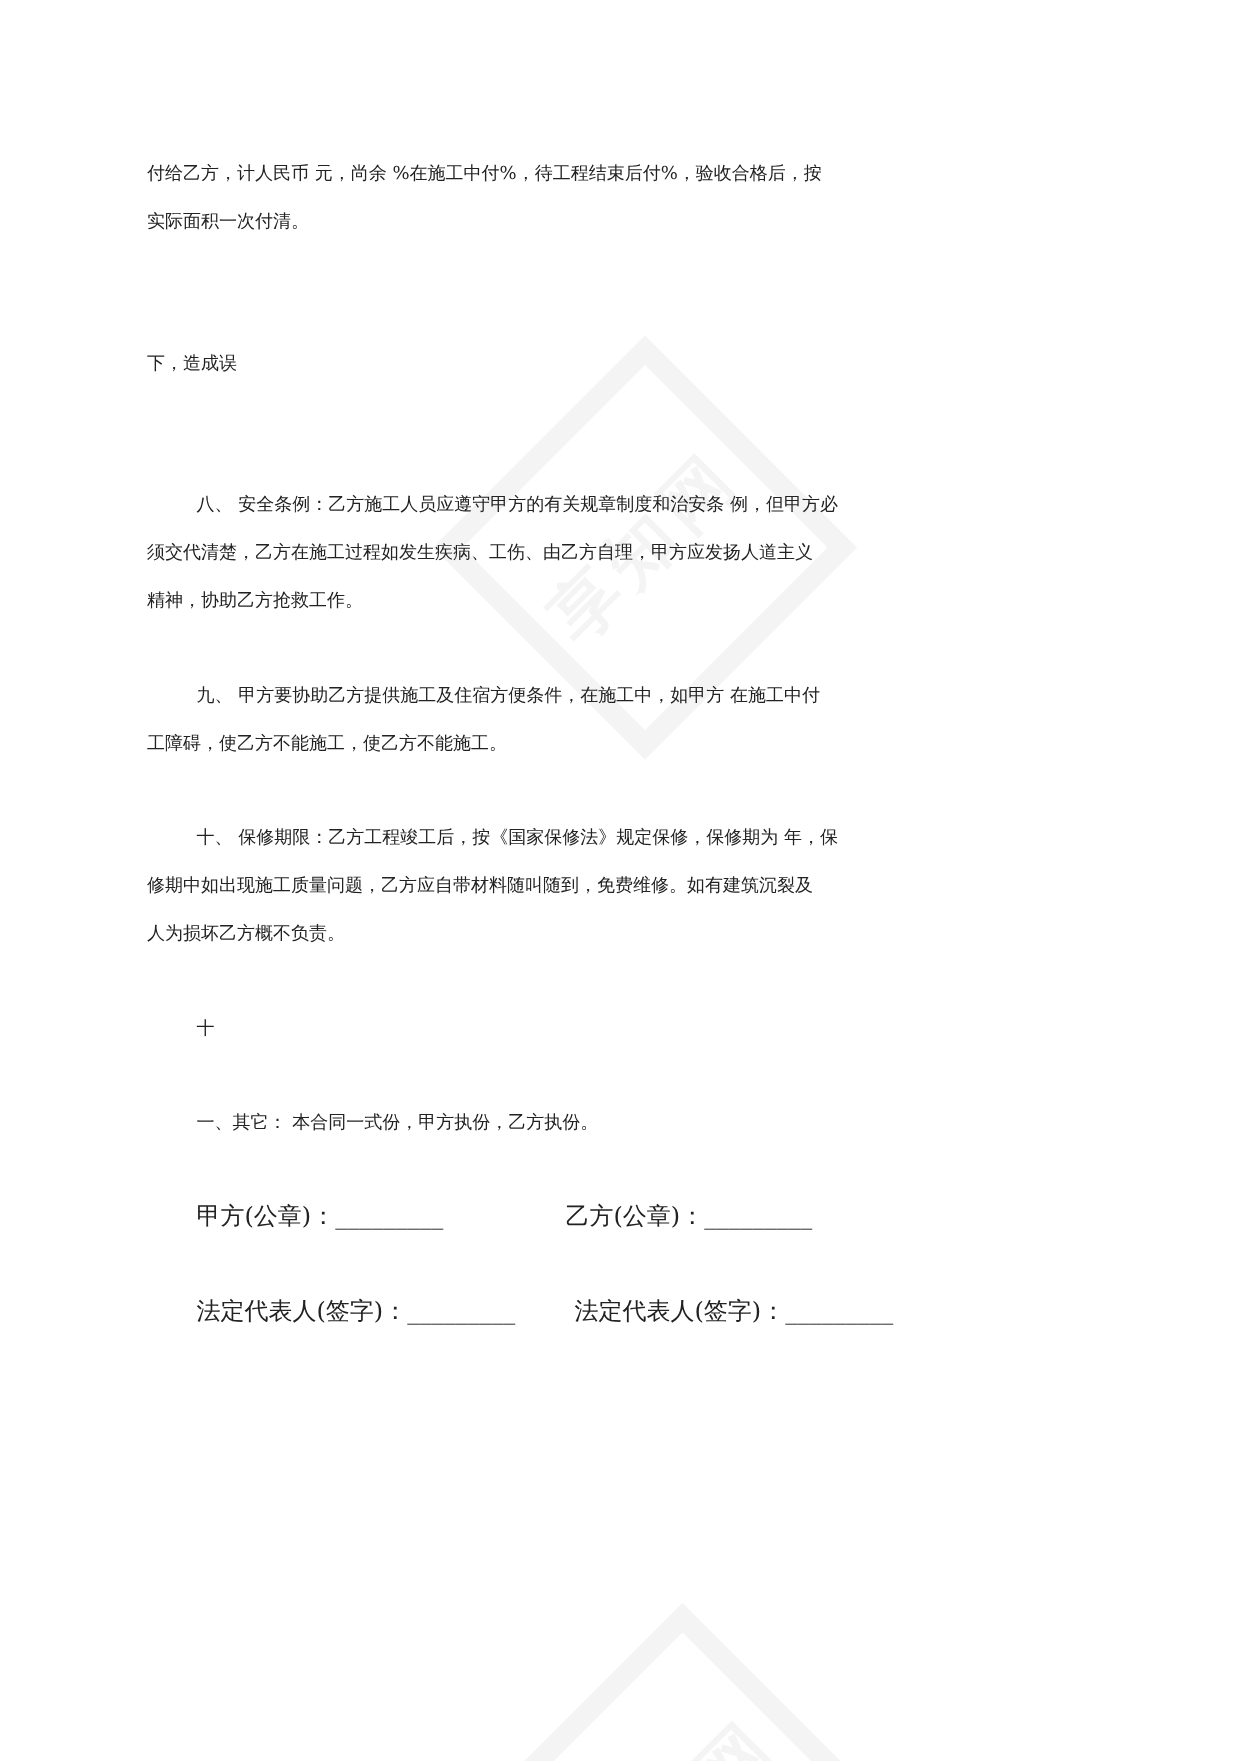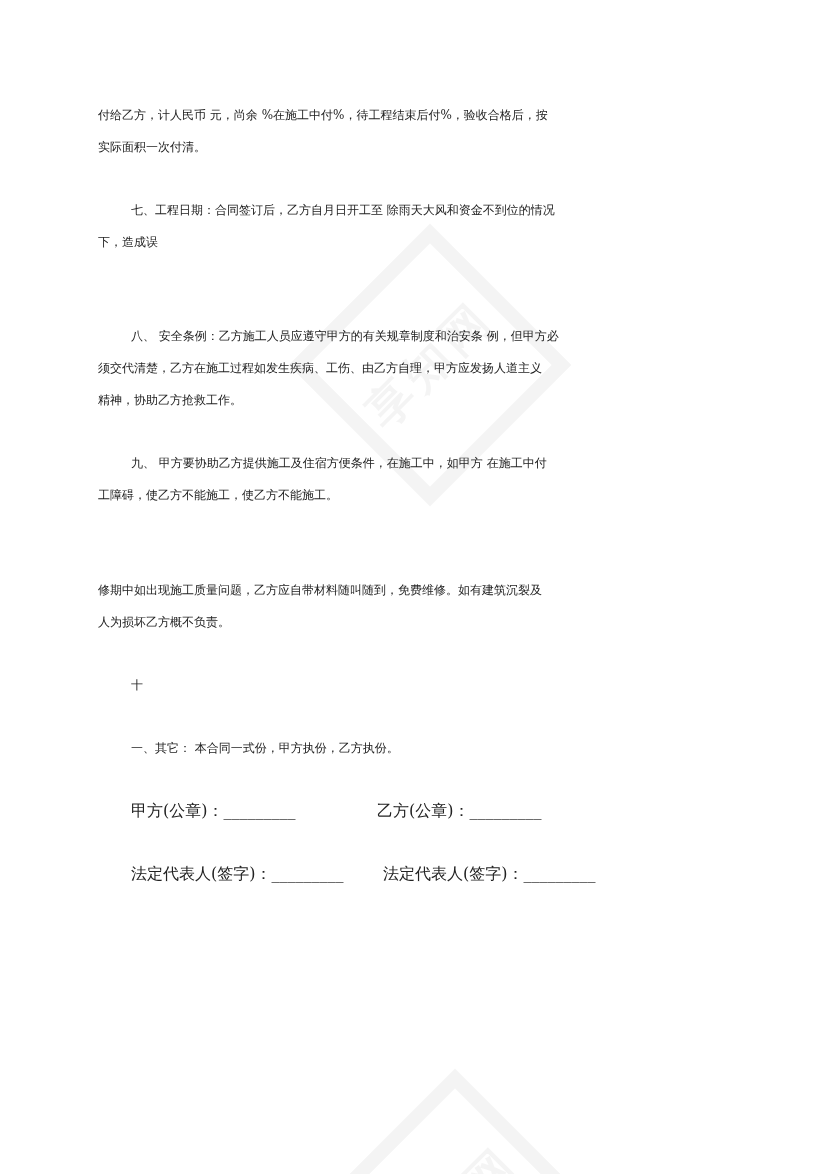--- a/index.html
+++ b/index.html
@@ -87,42 +87,42 @@
 
   <div class="content">
 
     <p class="para">
       <span>付给乙方，计人民币 元，尚余 %在施工中付%，待工程结束后付%，验收合格后，按</span><br>
       <span>实际面积一次付清。</span>
     </p>
     <div class="gap"></div>
 
     <p class="para indent">
-      <span>七、工程日期：合同签订后，乙方自月日开工至 除雨天大风和资金不到位的情况</span><br>
+      <br>
       <span>下，造成误</span>
     </p>
     <div class="gap"></div>
 
     <div class="gap"></div>
 
     <p class="para indent">
       <span>八、 安全条例：乙方施工人员应遵守甲方的有关规章制度和治安条 例，但甲方必</span><br>
       <span>须交代清楚，乙方在施工过程如发生疾病、工伤、由乙方自理，甲方应发扬人道主义</span><br>
       <span>精神，协助乙方抢救工作。</span>
     </p>
     <div class="gap"></div>
 
     <p class="para indent">
       <span>九、 甲方要协助乙方提供施工及住宿方便条件，在施工中，如甲方 在施工中付</span><br>
       <span>工障碍，使乙方不能施工，使乙方不能施工。</span>
     </p>
     <div class="gap"></div>
 
     <p class="para indent">
-      <br>
+      <span>十、 保修期限：乙方工程竣工后，按《国家保修法》规定保修，保修期为 年，保</span><br>
       <span>修期中如出现施工质量问题，乙方应自带材料随叫随到，免费维修。如有建筑沉裂及</span><br>
       <span>人为损坏乙方概不负责。</span>
     </p>
     <div class="gap"></div>
 
     <p class="para indent">
       <span>十</span>
     </p>
     <div class="gap"></div>
 

